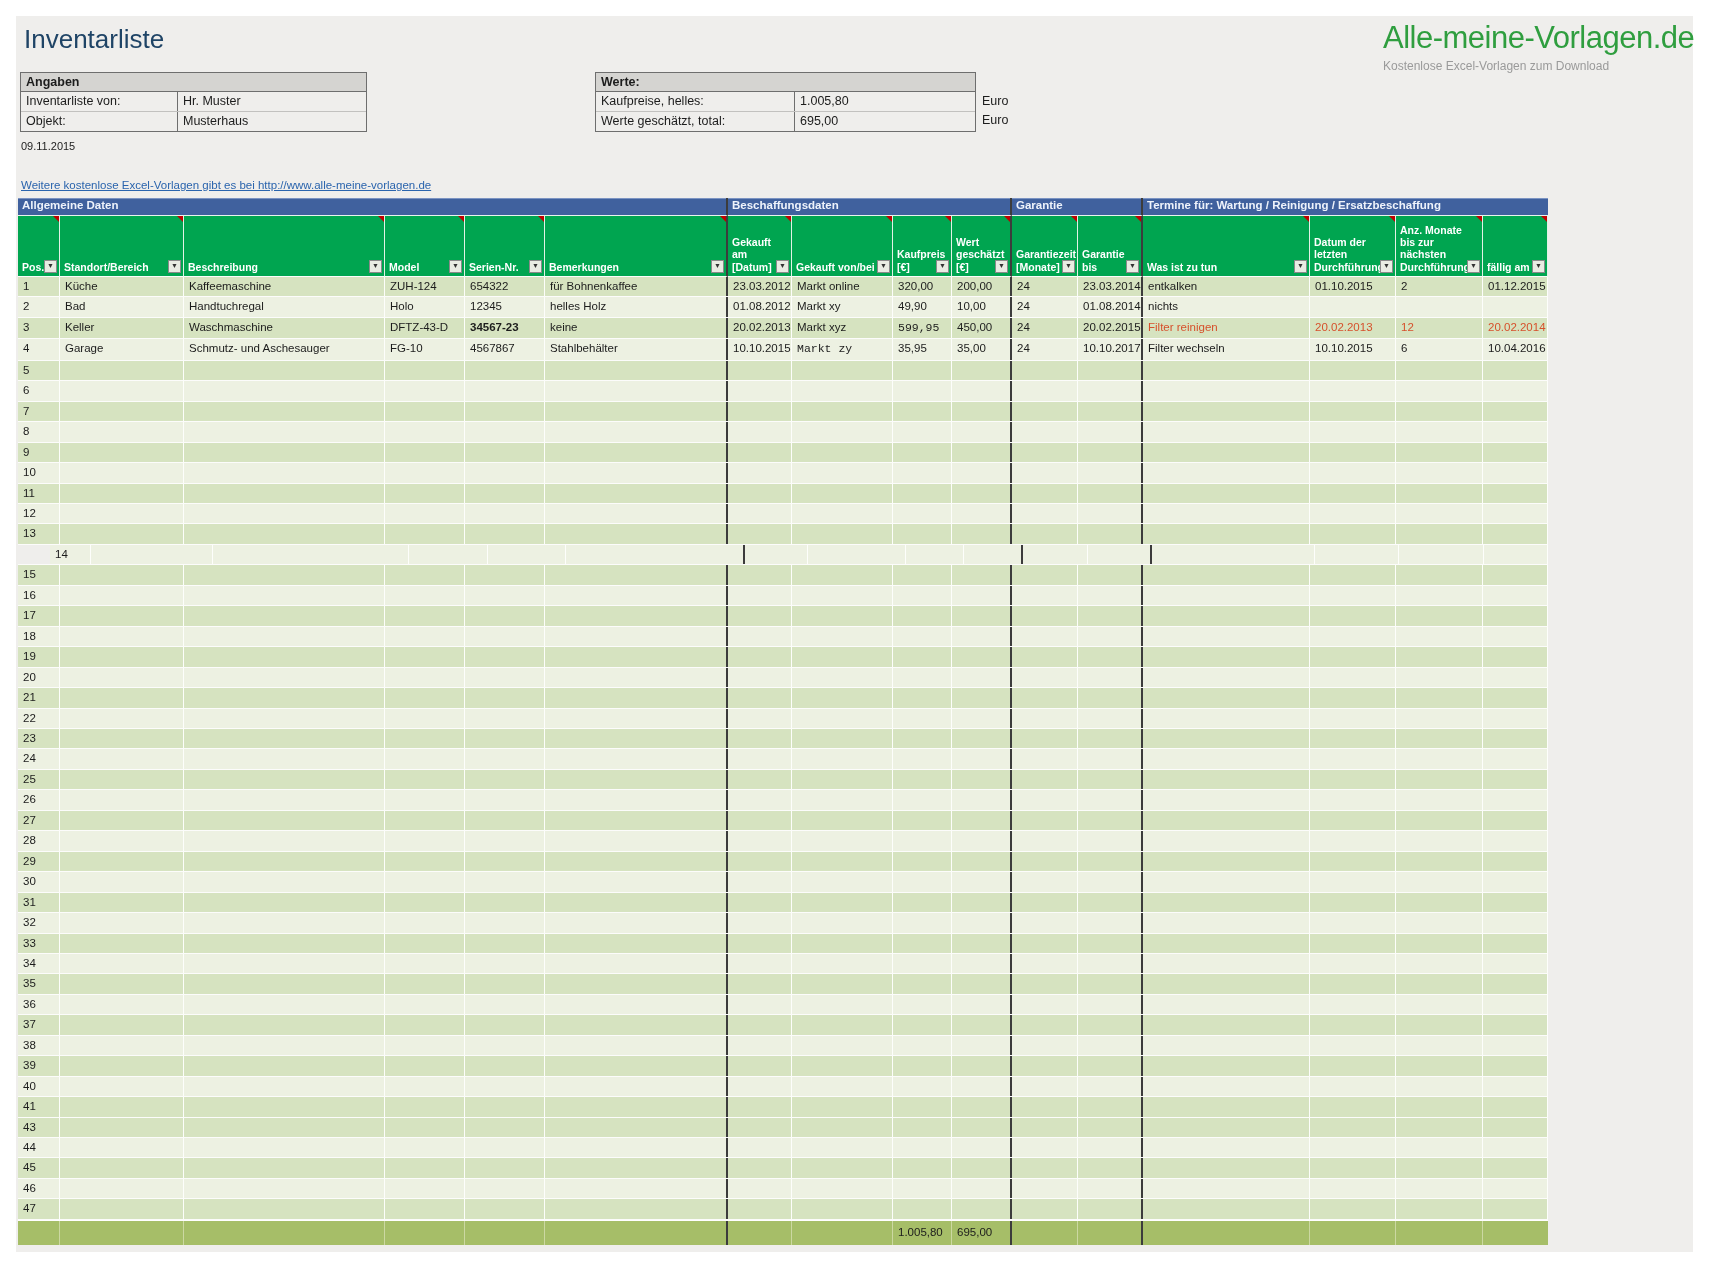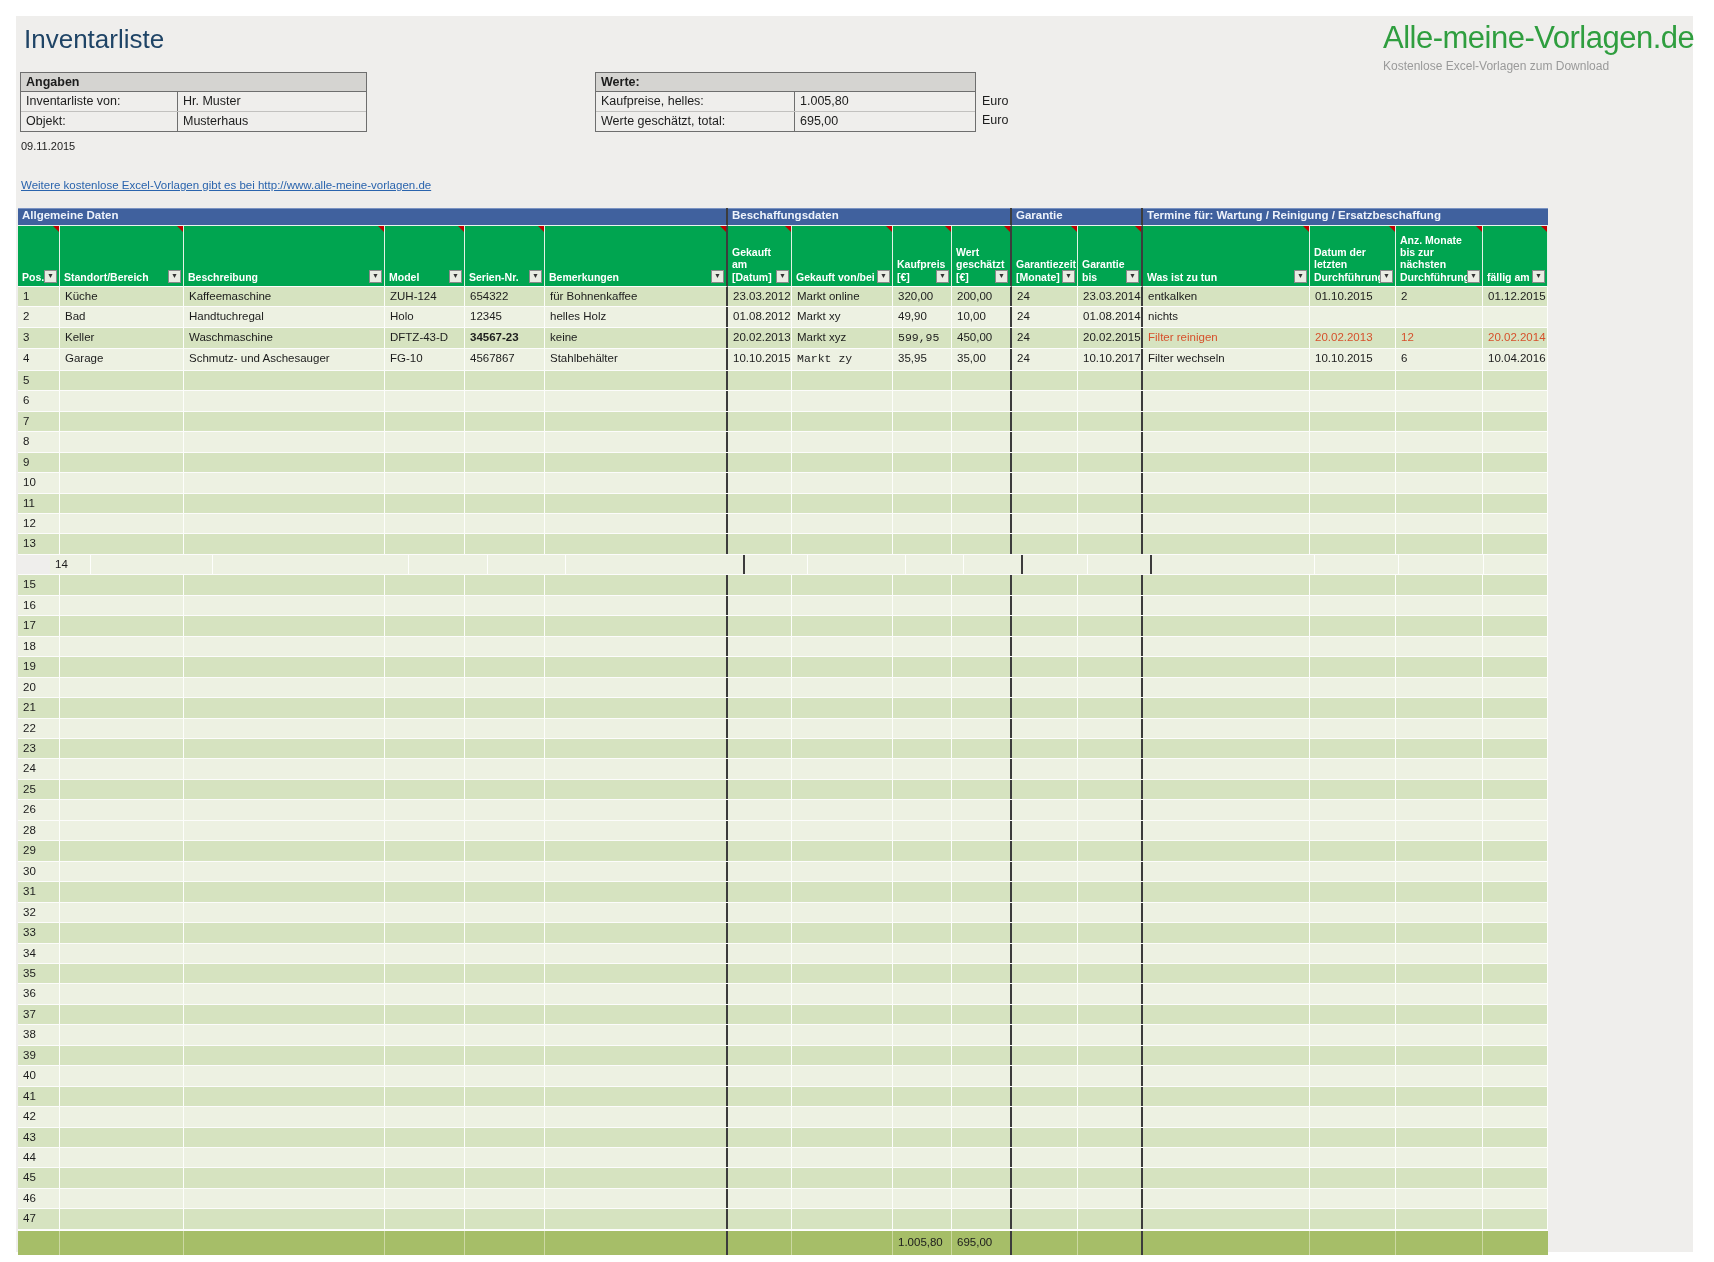--- a/index.html
+++ b/index.html
@@ -29,21 +29,21 @@
   .werte-box .box-label{width:198px;}
   .box-value{flex:1;border-left:1px solid #6e6e6e;padding:2px 0 0 5px;box-sizing:border-box;}
   .euro-unit{position:absolute;font-size:12.5px;color:#1c1c1c;}
   .euro-1{left:982px;top:94px;}
   .euro-2{left:982px;top:113px;}
 
   .sheet-date{position:absolute;left:21px;top:140px;font-size:11px;color:#222;}
   .promo-link{position:absolute;left:21px;top:179px;font-size:11.5px;color:#2a64ad;text-decoration:underline;cursor:pointer;}
 
   
-  .inv-table{position:absolute;left:18px;top:208px;width:1530px;}
+  .inv-table{position:absolute;left:18px;top:198px;width:1530px;}
   .band{display:flex;height:17px;}
   .band-seg{box-sizing:border-box;background:#40619e;box-shadow:inset 0 1px 0 #7b93c2;
     color:#eef3fb;font-size:11.5px;font-weight:bold;padding:1px 0 0 4px;
     border-right:2px solid #3c3c3c;overflow:hidden;white-space:nowrap;}
   .band-seg:last-child{border-right:none;}
 
   .hrow{display:flex;height:62px;}
   .hcell{box-sizing:border-box;position:relative;background:#00a550;
     border-right:1px solid #e2f2e6;border-bottom:1px solid #fbfdfb;border-top:1px solid #e9f4ec;
     display:flex;align-items:flex-end;padding:2px 2px 3px 4px;
@@ -695,20 +695,38 @@
         <div class="tcell" style="width: 101px;"></div>
         <div class="tcell" style="width: 59px;"></div>
         <div class="tcell sep" style="width: 60px;"></div>
         <div class="tcell" style="width: 66px;"></div>
         <div class="tcell sep" style="width: 65px;"></div>
         <div class="tcell" style="width: 167px;"></div>
         <div class="tcell" style="width: 86px;"></div>
         <div class="tcell" style="width: 87px;"></div>
         <div class="tcell" style="width: 65px;"></div>
       </div>
+      <div class="trow odd">
+        <div class="tcell" style="width: 42px;">27</div>
+        <div class="tcell" style="width: 124px;"></div>
+        <div class="tcell" style="width: 201px;"></div>
+        <div class="tcell" style="width: 80px;"></div>
+        <div class="tcell" style="width: 80px;"></div>
+        <div class="tcell sep" style="width: 183px;"></div>
+        <div class="tcell" style="width: 64px;"></div>
+        <div class="tcell" style="width: 101px;"></div>
+        <div class="tcell" style="width: 59px;"></div>
+        <div class="tcell sep" style="width: 60px;"></div>
+        <div class="tcell" style="width: 66px;"></div>
+        <div class="tcell sep" style="width: 65px;"></div>
+        <div class="tcell" style="width: 167px;"></div>
+        <div class="tcell" style="width: 86px;"></div>
+        <div class="tcell" style="width: 87px;"></div>
+        <div class="tcell" style="width: 65px;"></div>
+      </div>
       <div class="trow even">
         <div class="tcell" style="width: 42px;">28</div>
         <div class="tcell" style="width: 124px;"></div>
         <div class="tcell" style="width: 201px;"></div>
         <div class="tcell" style="width: 80px;"></div>
         <div class="tcell" style="width: 80px;"></div>
         <div class="tcell sep" style="width: 183px;"></div>
         <div class="tcell" style="width: 64px;"></div>
         <div class="tcell" style="width: 101px;"></div>
         <div class="tcell" style="width: 59px;"></div>
@@ -931,38 +949,20 @@
         <div class="tcell sep" style="width: 60px;"></div>
         <div class="tcell" style="width: 66px;"></div>
         <div class="tcell sep" style="width: 65px;"></div>
         <div class="tcell" style="width: 167px;"></div>
         <div class="tcell" style="width: 86px;"></div>
         <div class="tcell" style="width: 87px;"></div>
         <div class="tcell" style="width: 65px;"></div>
       </div>
       <div class="trow odd">
         <div class="tcell" style="width: 42px;">41</div>
-        <div class="tcell" style="width: 124px;"></div>
-        <div class="tcell" style="width: 201px;"></div>
-        <div class="tcell" style="width: 80px;"></div>
-        <div class="tcell" style="width: 80px;"></div>
-        <div class="tcell sep" style="width: 183px;"></div>
-        <div class="tcell" style="width: 64px;"></div>
-        <div class="tcell" style="width: 101px;"></div>
-        <div class="tcell" style="width: 59px;"></div>
-        <div class="tcell sep" style="width: 60px;"></div>
-        <div class="tcell" style="width: 66px;"></div>
-        <div class="tcell sep" style="width: 65px;"></div>
-        <div class="tcell" style="width: 167px;"></div>
-        <div class="tcell" style="width: 86px;"></div>
-        <div class="tcell" style="width: 87px;"></div>
-        <div class="tcell" style="width: 65px;"></div>
-      </div>
-      <div class="trow even">
-        <div class="tcell" style="width: 42px;">42</div>
         <div class="tcell" style="width: 124px;"></div>
         <div class="tcell" style="width: 201px;"></div>
         <div class="tcell" style="width: 80px;"></div>
         <div class="tcell" style="width: 80px;"></div>
         <div class="tcell sep" style="width: 183px;"></div>
         <div class="tcell" style="width: 64px;"></div>
         <div class="tcell" style="width: 101px;"></div>
         <div class="tcell" style="width: 59px;"></div>
         <div class="tcell sep" style="width: 60px;"></div>
         <div class="tcell" style="width: 66px;"></div>

